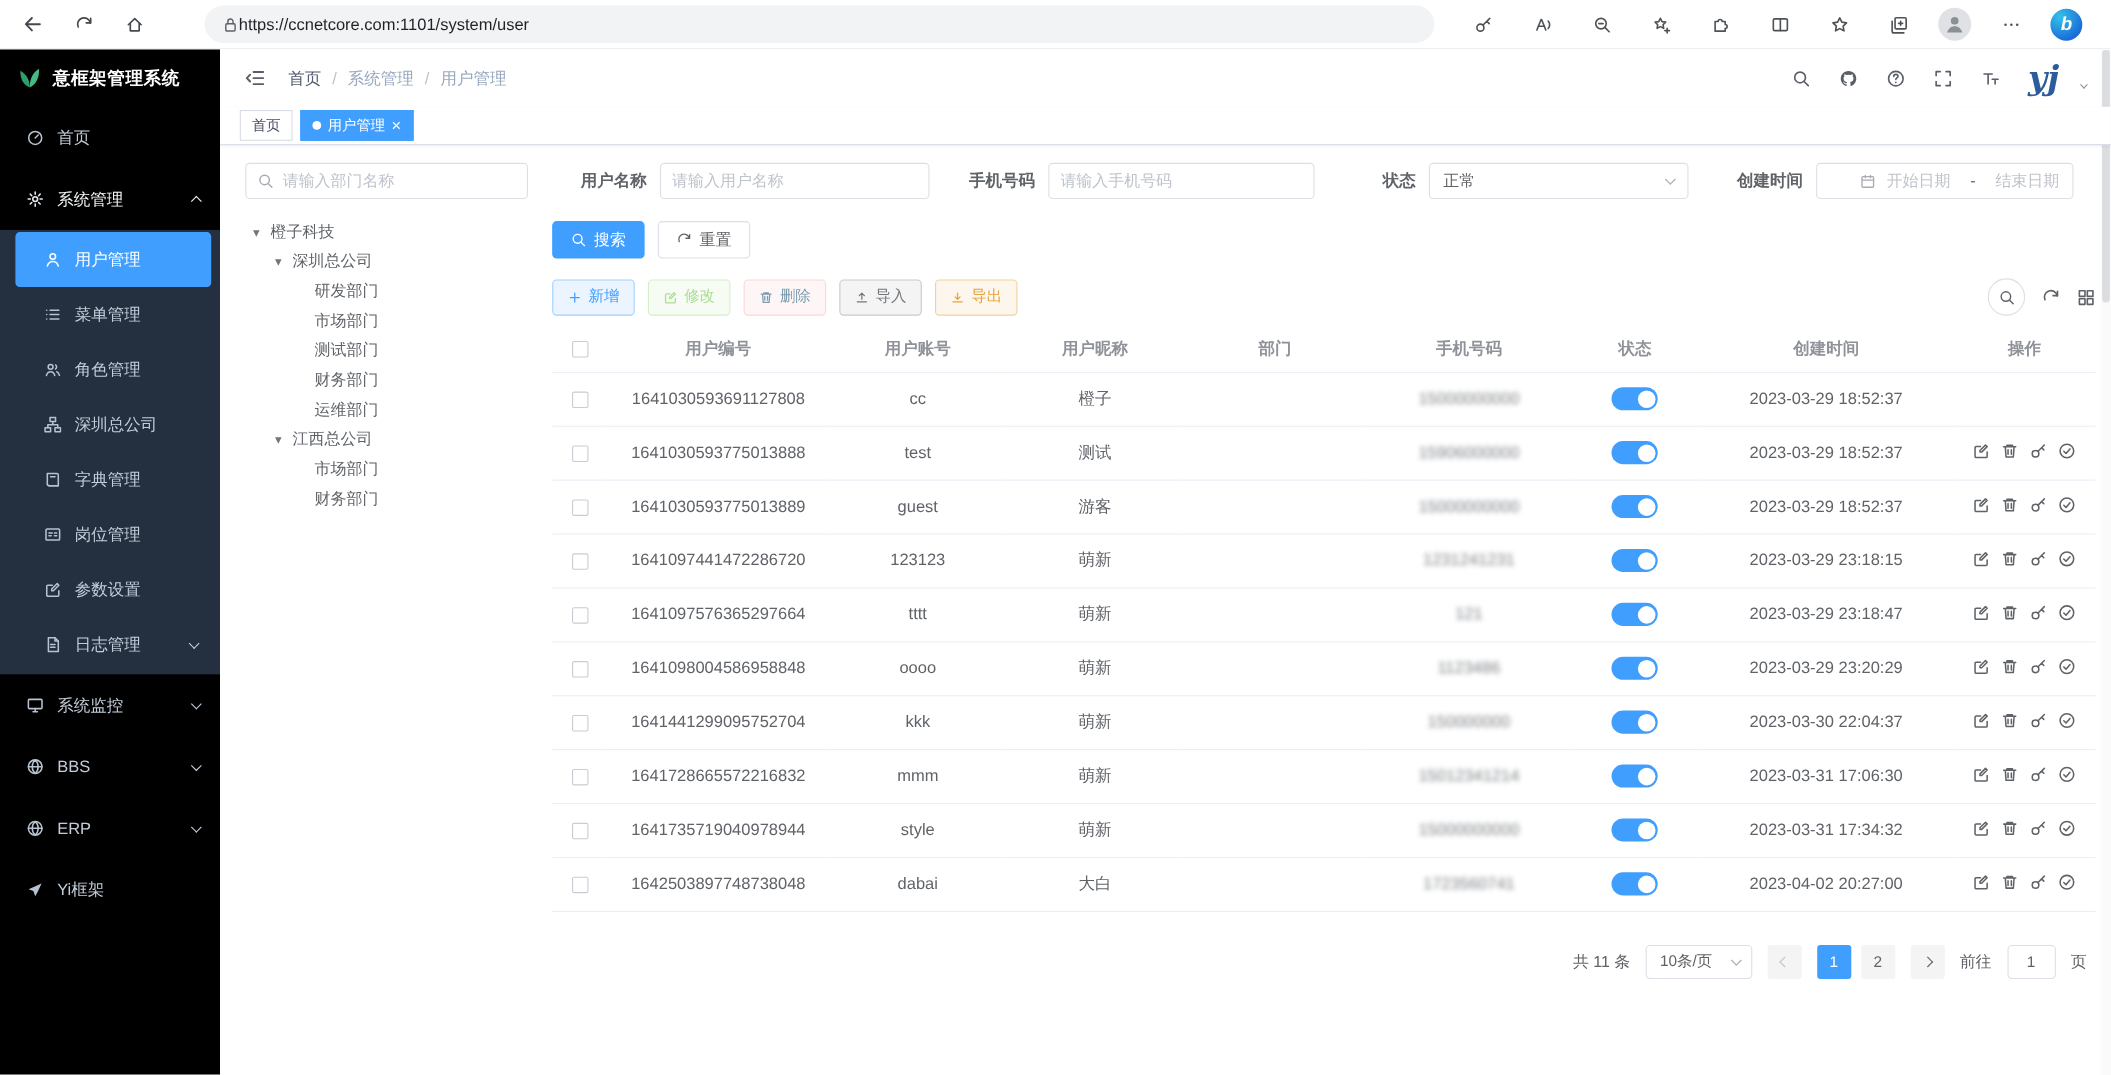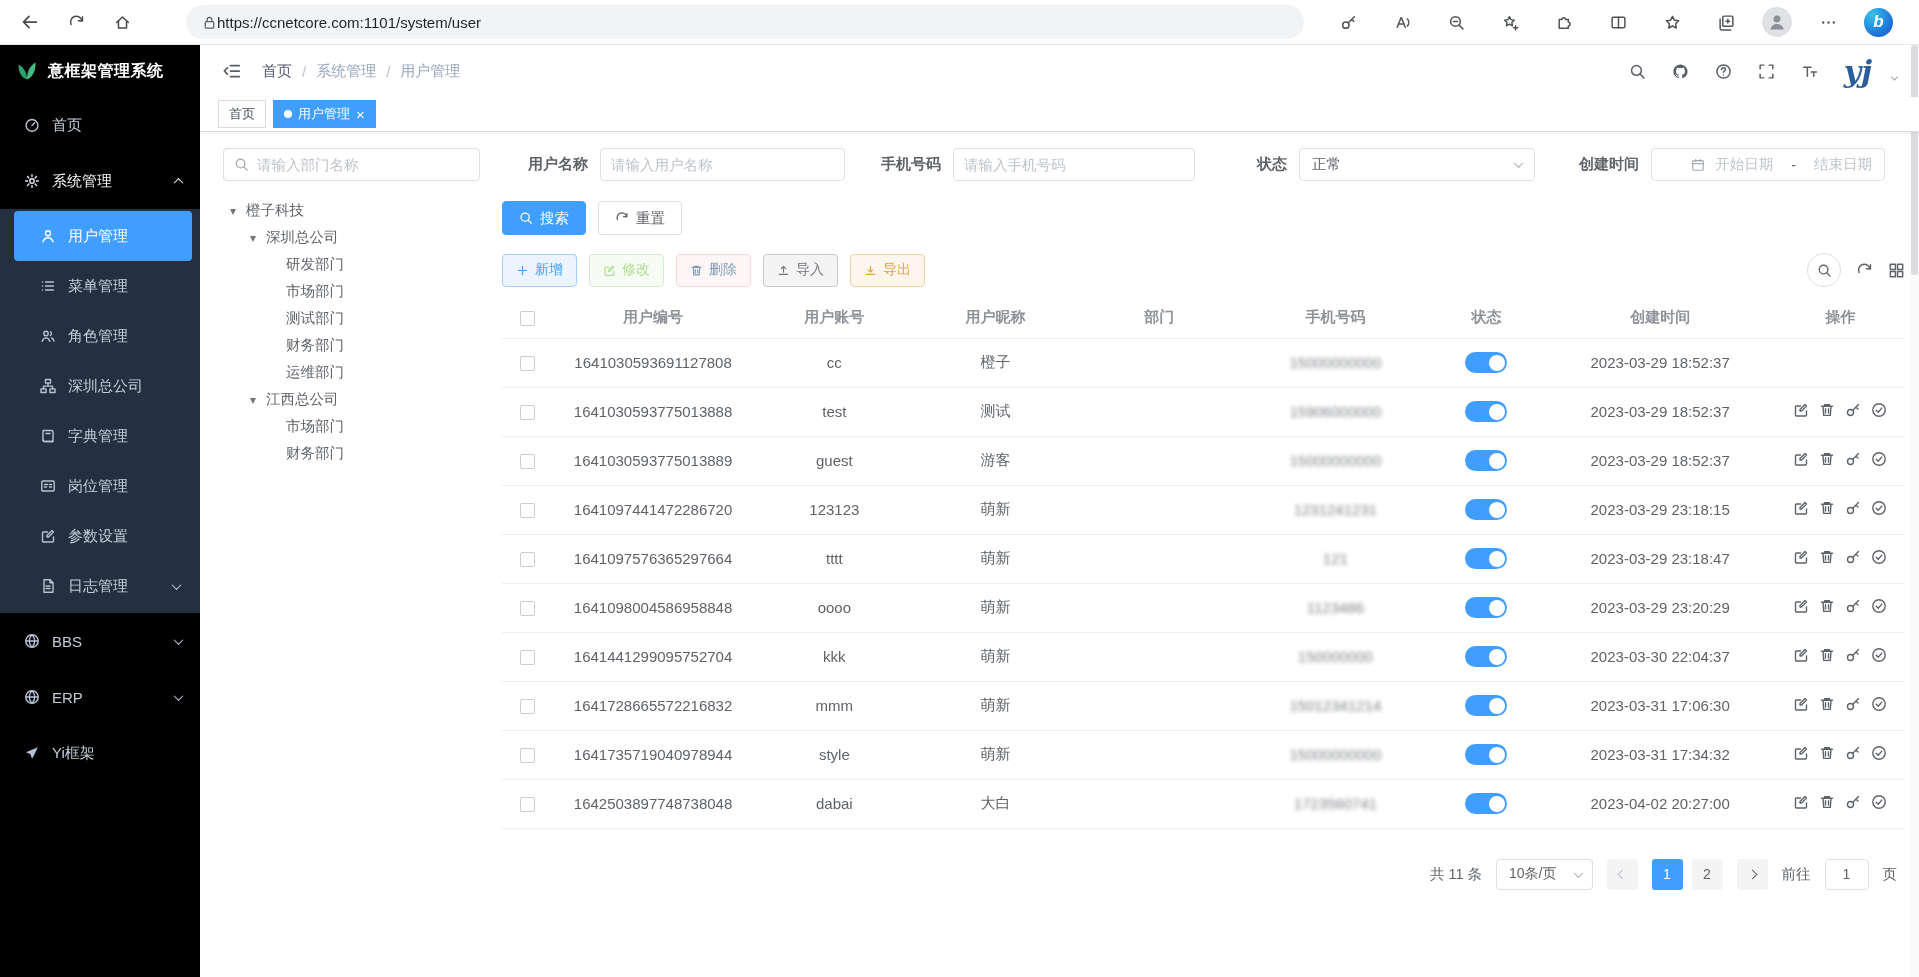--- a/index.html
+++ b/index.html
@@ -355,20 +355,30 @@
           <div class="menu-item child">
             <span class="i">
               <svg viewBox="0 0 16 16" fill="none" stroke="currentColor" stroke-width="1.4" stroke-linecap="round" stroke-linejoin="round">
                 <path d="M4 1.8h6l3 3v9.4H4z"></path>
                 <path d="M10 1.8v3h3M6 8h4M6 10.5h4"></path>
               </svg>
             </span>
             <span class="mi-label">日志管理</span>
             <span class="chev down"></span>
           </div>
+        </div>
+        <div class="menu-item">
+          <span class="i">
+            <svg viewBox="0 0 16 16" fill="none" stroke="currentColor" stroke-width="1.4" stroke-linecap="round" stroke-linejoin="round">
+              <rect x="1.8" y="2.8" width="12.4" height="8.4" rx="1"></rect>
+              <path d="M6 14h4M8 11.2V14"></path>
+            </svg>
+          </span>
+          <span class="mi-label">系统监控</span>
+          <span class="chev down"></span>
         </div>
         <div class="menu-item">
           <span class="i">
             <svg viewBox="0 0 16 16" fill="none" stroke="currentColor" stroke-width="1.4" stroke-linecap="round" stroke-linejoin="round">
               <circle cx="8" cy="8" r="6.2"></circle>
               <path d="M1.8 8h12.4M8 1.8c1.8 1.7 2.7 3.8 2.7 6.2S9.8 12.5 8 14.2C6.2 12.5 5.3 10.4 5.3 8S6.2 3.5 8 1.8z"></path>
             </svg>
           </span>
           <span class="mi-label">BBS</span>
           <span class="chev down"></span>

